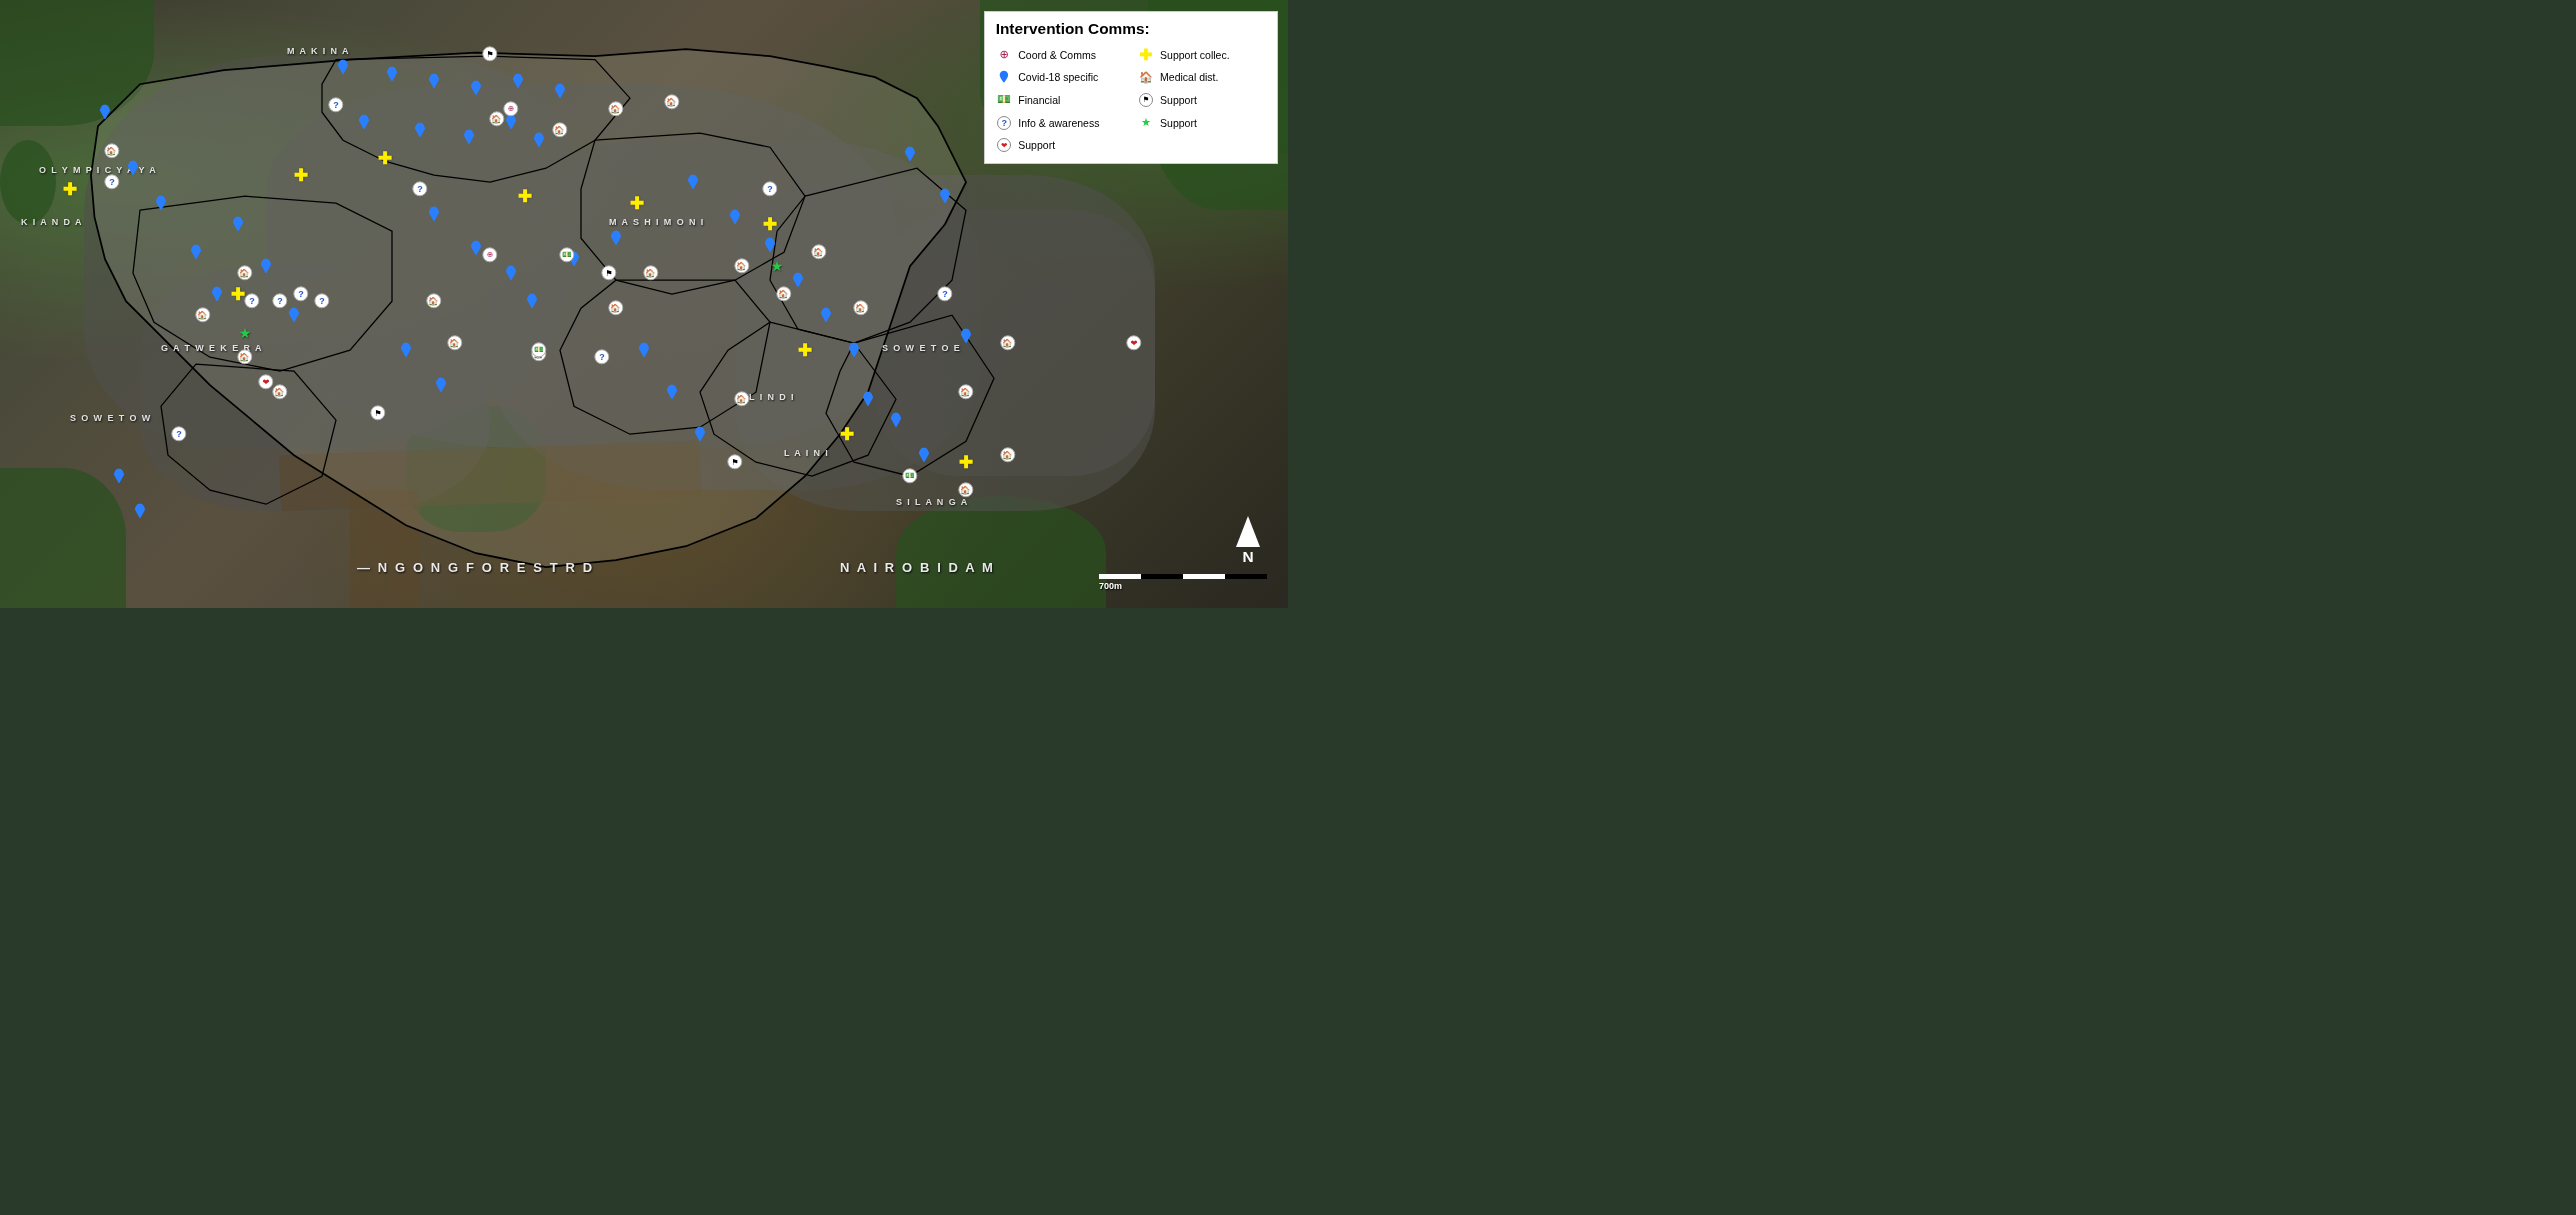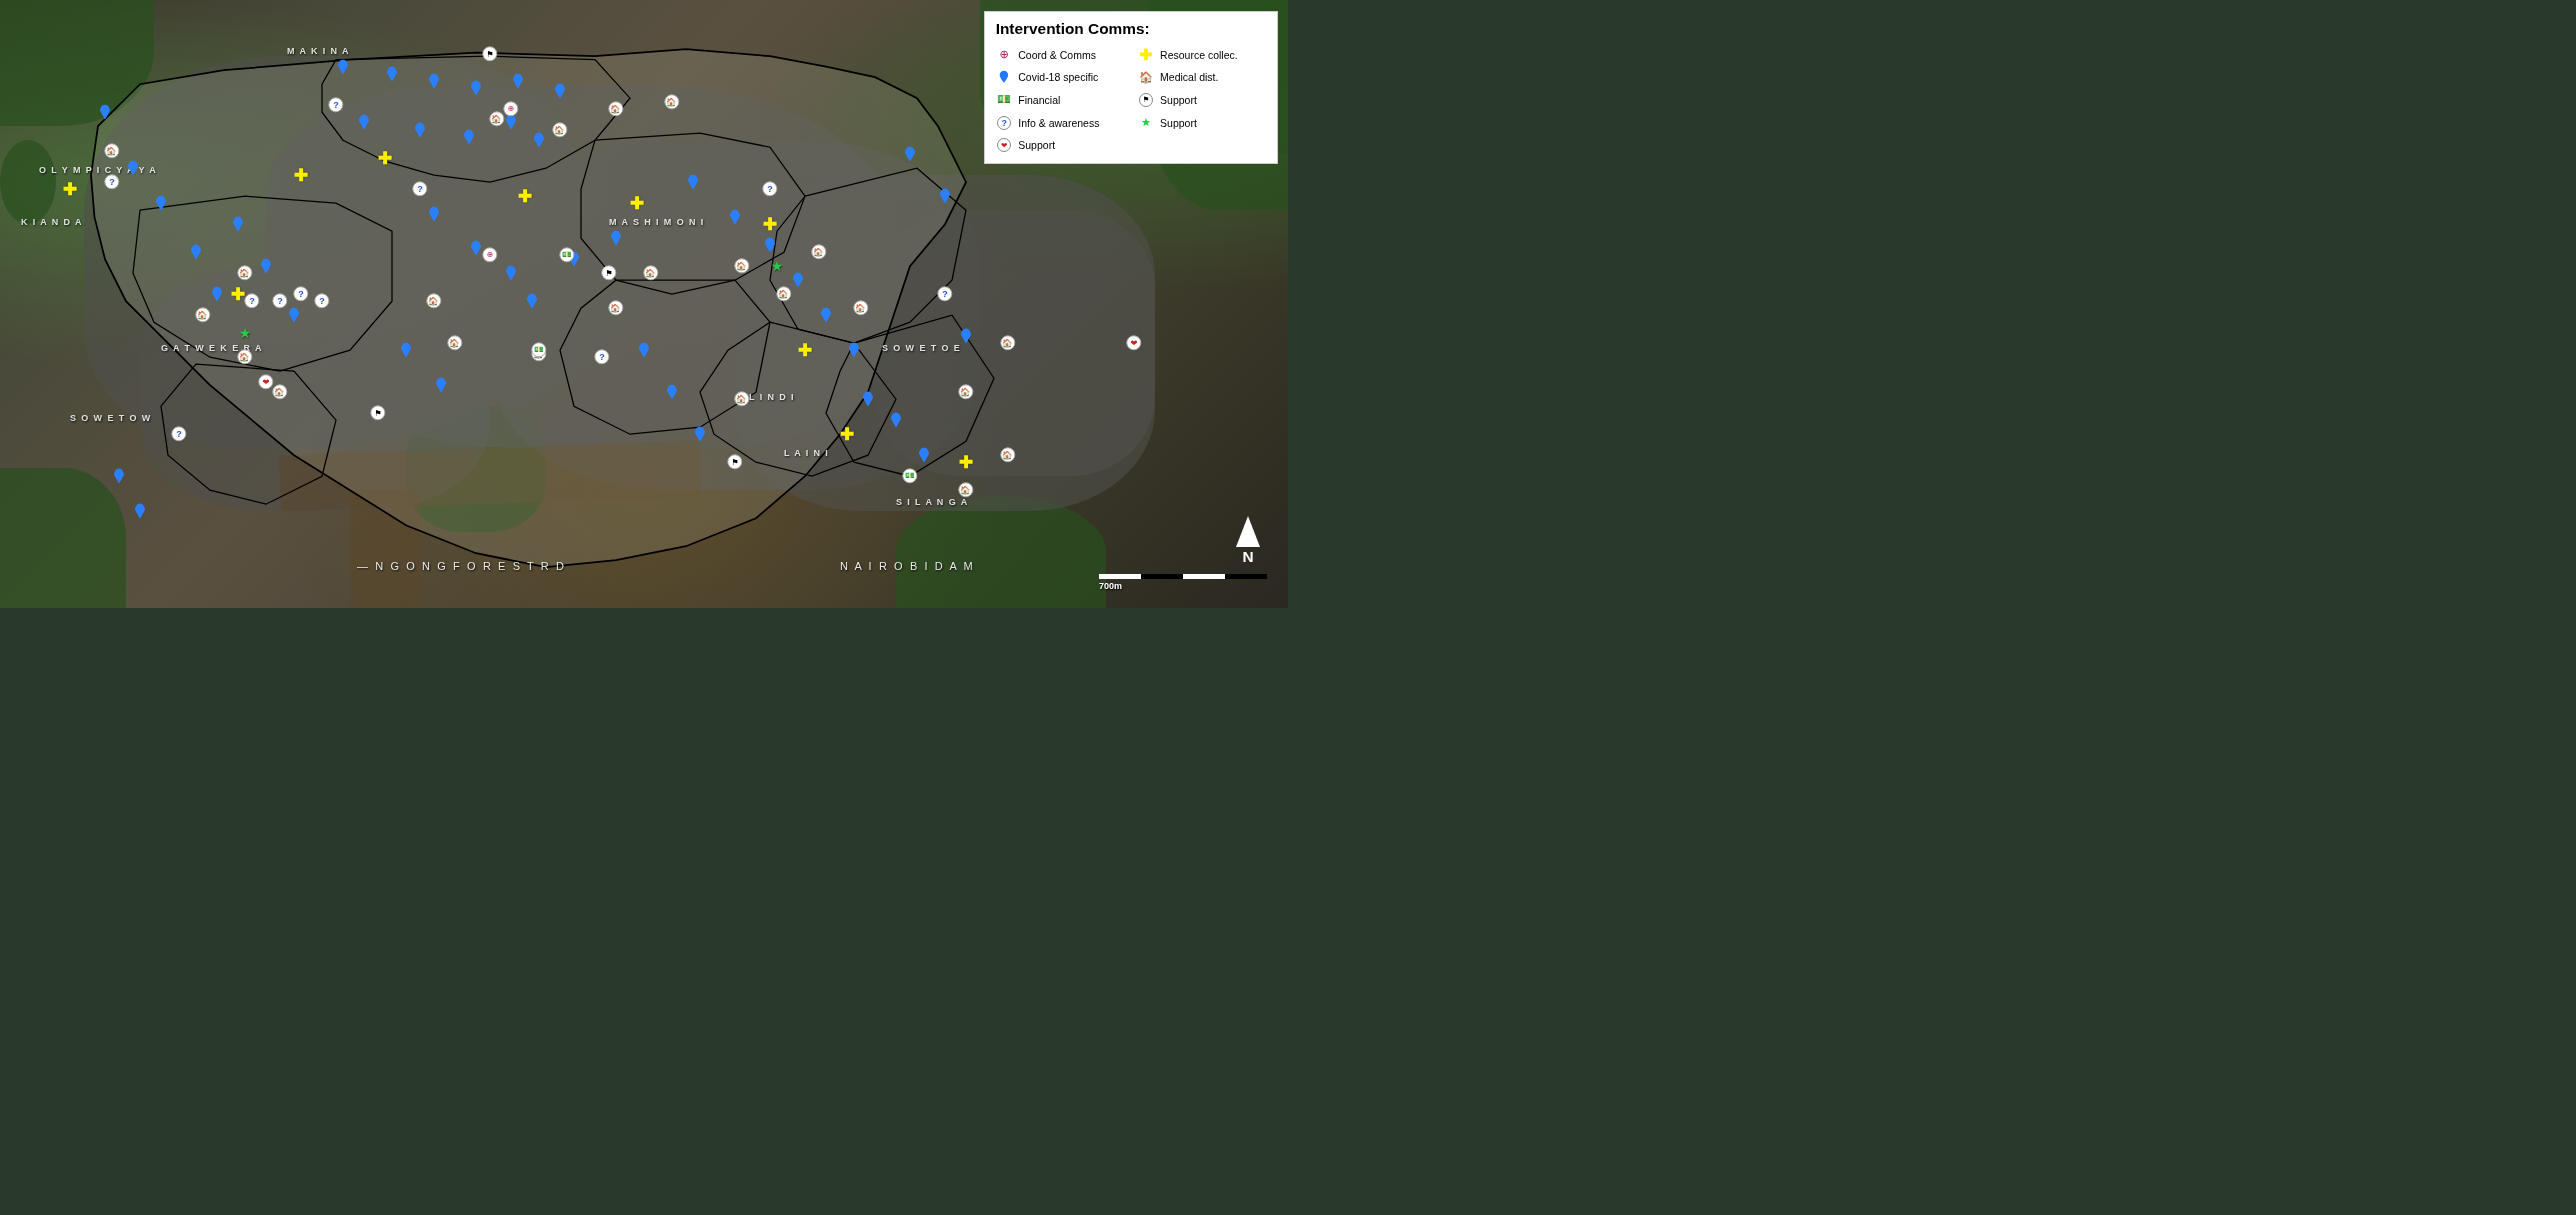--- a/index.html
+++ b/index.html
@@ -215,22 +215,22 @@
       color: white;
       font-size: 9px;
       font-weight: bold;
       margin-top: 1.4px;
       text-shadow: 0.7px 0.7px 1.4px black;
     }
     
     .road-label {
       position: absolute;
       color: rgba(255,255,255,0.9);
-      font-size: 11px;
-      font-weight: normal;
+      font-size: 13px;
+      font-weight: bold;
       letter-spacing: 2.1px;
       text-shadow: 0.7px 0.7px 2.1px rgba(0,0,0,0.9);
       z-index: 30;
       text-transform: uppercase;
     }
     
     .boundary-svg {
       position: absolute;
       top: 0; left: 0;
       width: 100%; height: 100%;
@@ -605,21 +605,21 @@
   <div class="legend">
     <div class="legend-title">Intervention Comms:</div>
     <div class="legend-grid">
 
       <div class="legend-item">
         <div class="legend-icon" style="color:#aa2255;">⊕</div>
         <span>Coord &amp; Comms</span>
       </div>
       <div class="legend-item">
         <div class="legend-icon" style="color:#ffee00;font-size:15.4px;font-weight:bold;">✚</div>
-        <span>Resource collec.</span>
+        <span>Support collec.</span>
       </div>
       <div class="legend-item">
         <div class="legend-icon">
           <svg width="9.8" height="14" viewBox="0 0 14 20">
             <path d="M7,18 C7,18 1,11 1,7 A6,6 0 0,1 13,7 C13,11 7,18 7,18 Z" fill="#2277ff"></path>
           </svg>
         </div>
         <span>Covid-18 specific</span>
       </div>
       <div class="legend-item">

